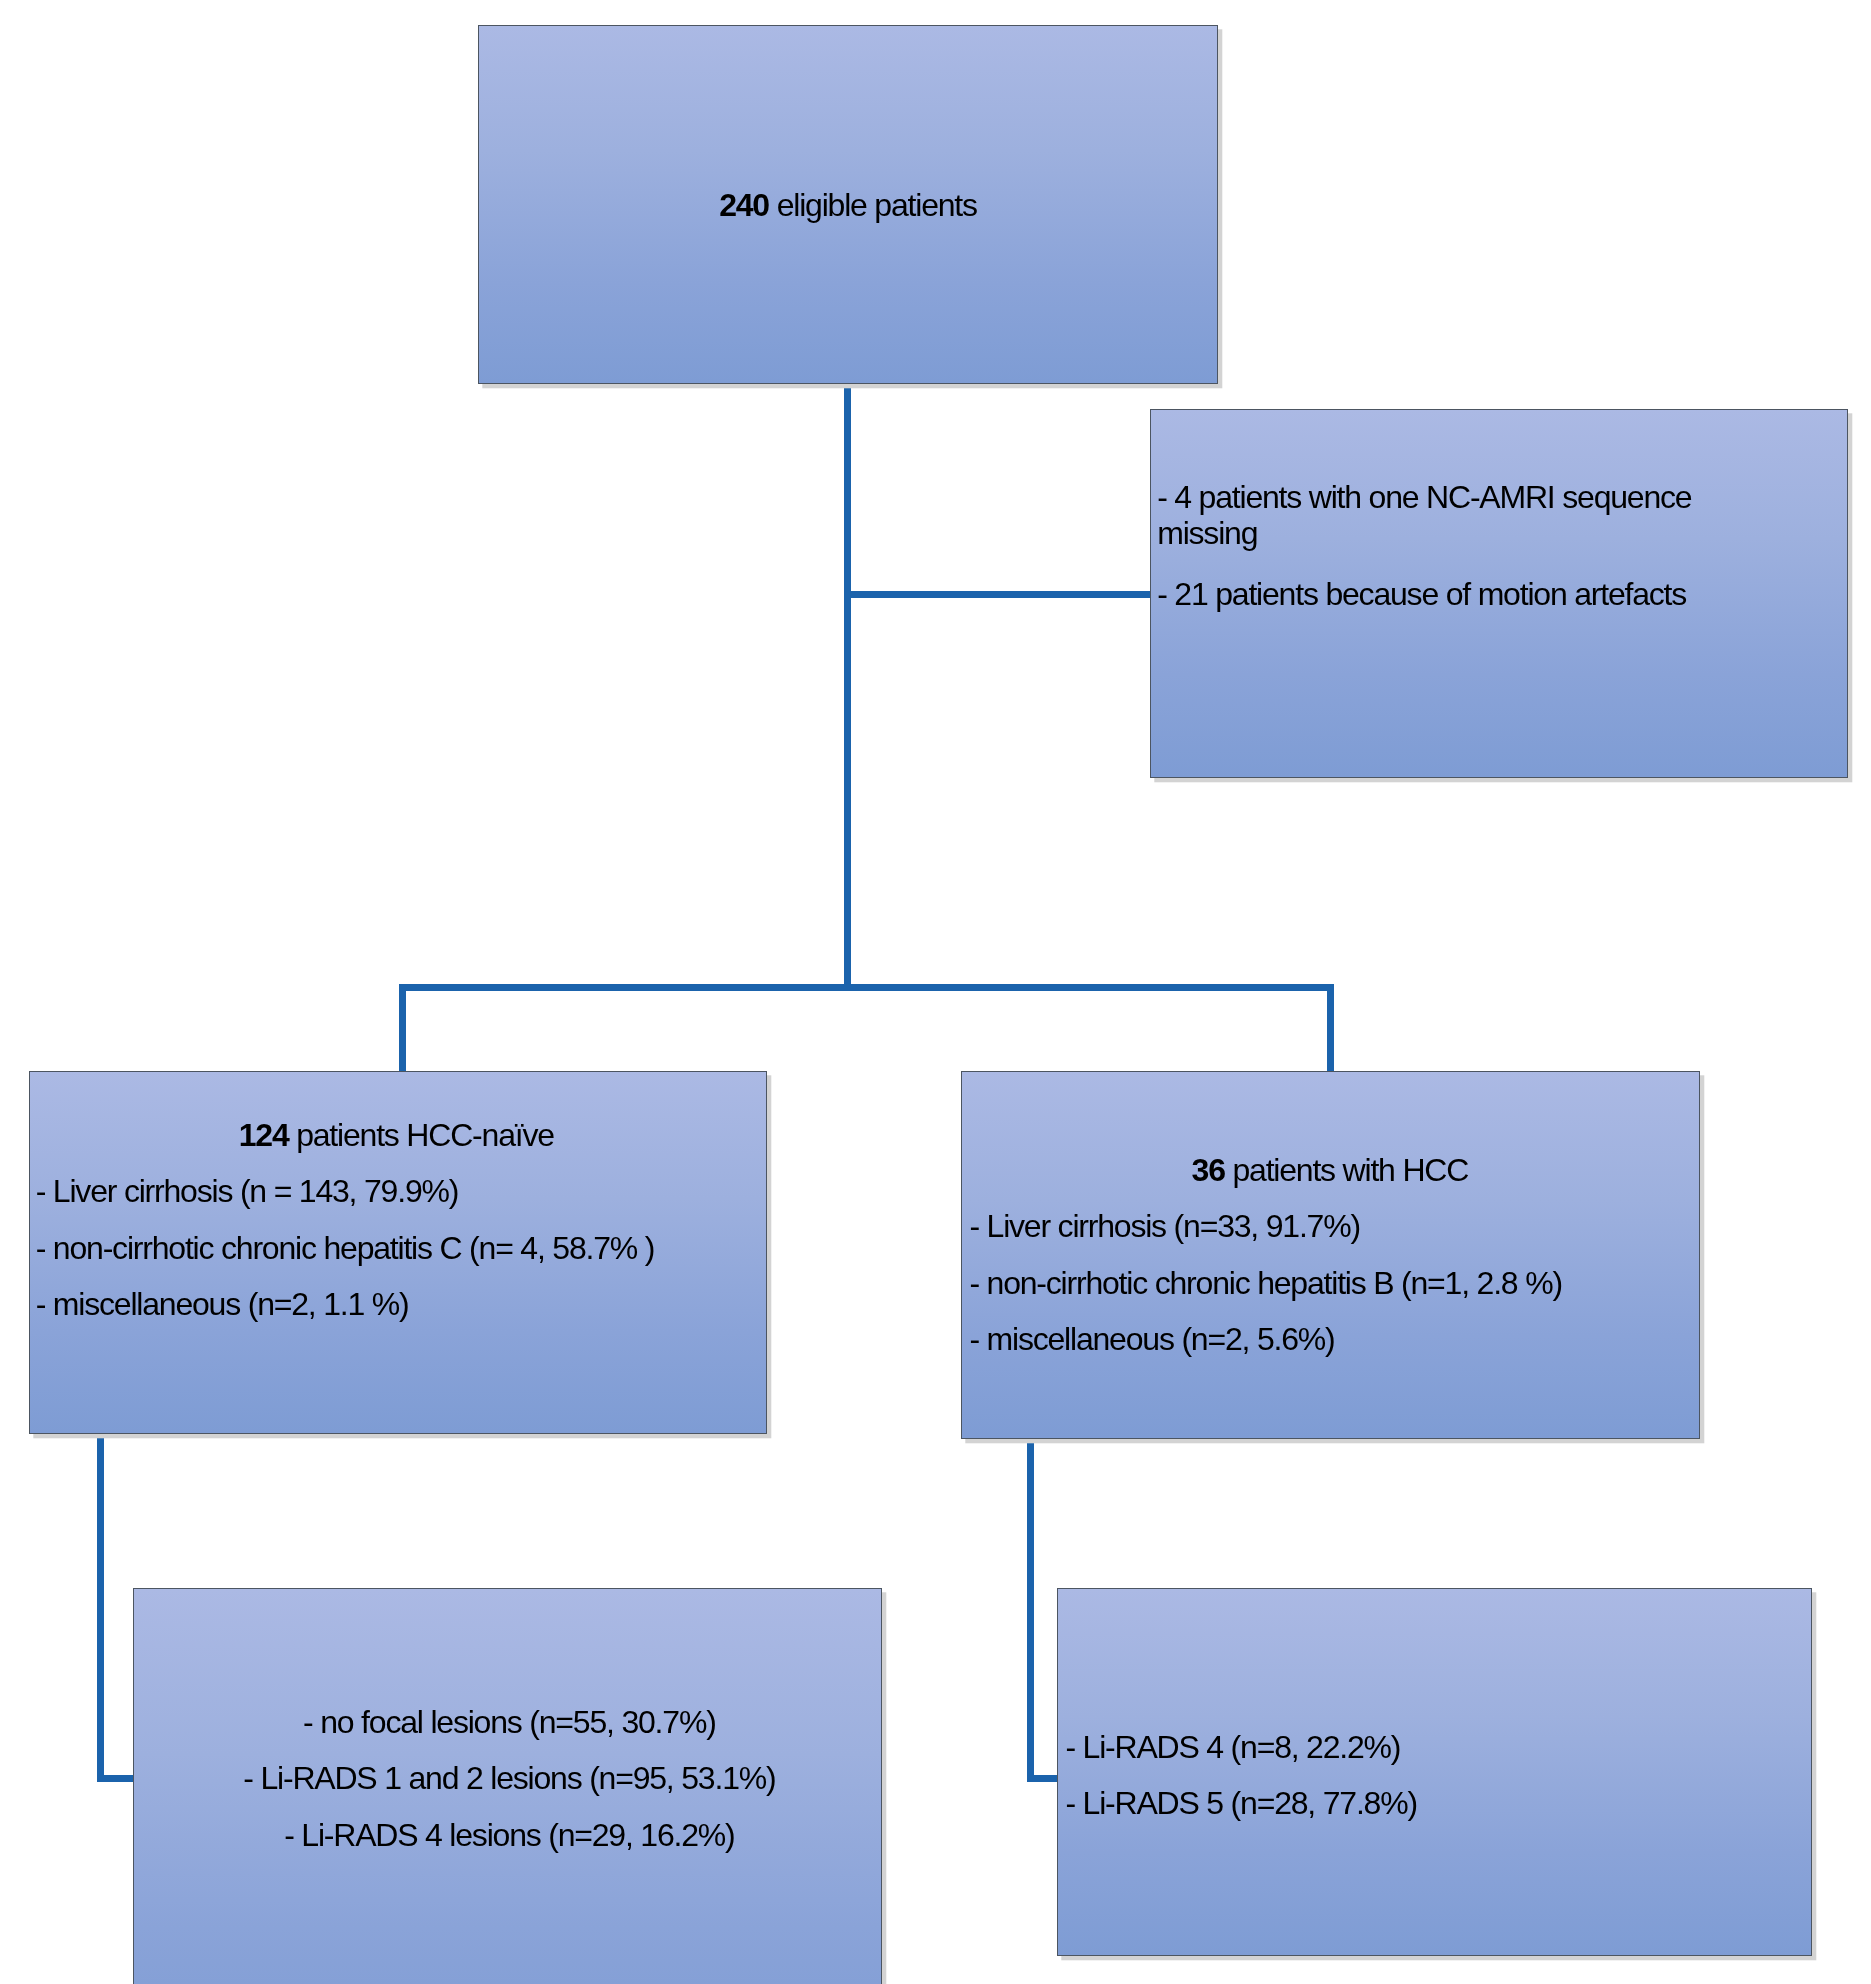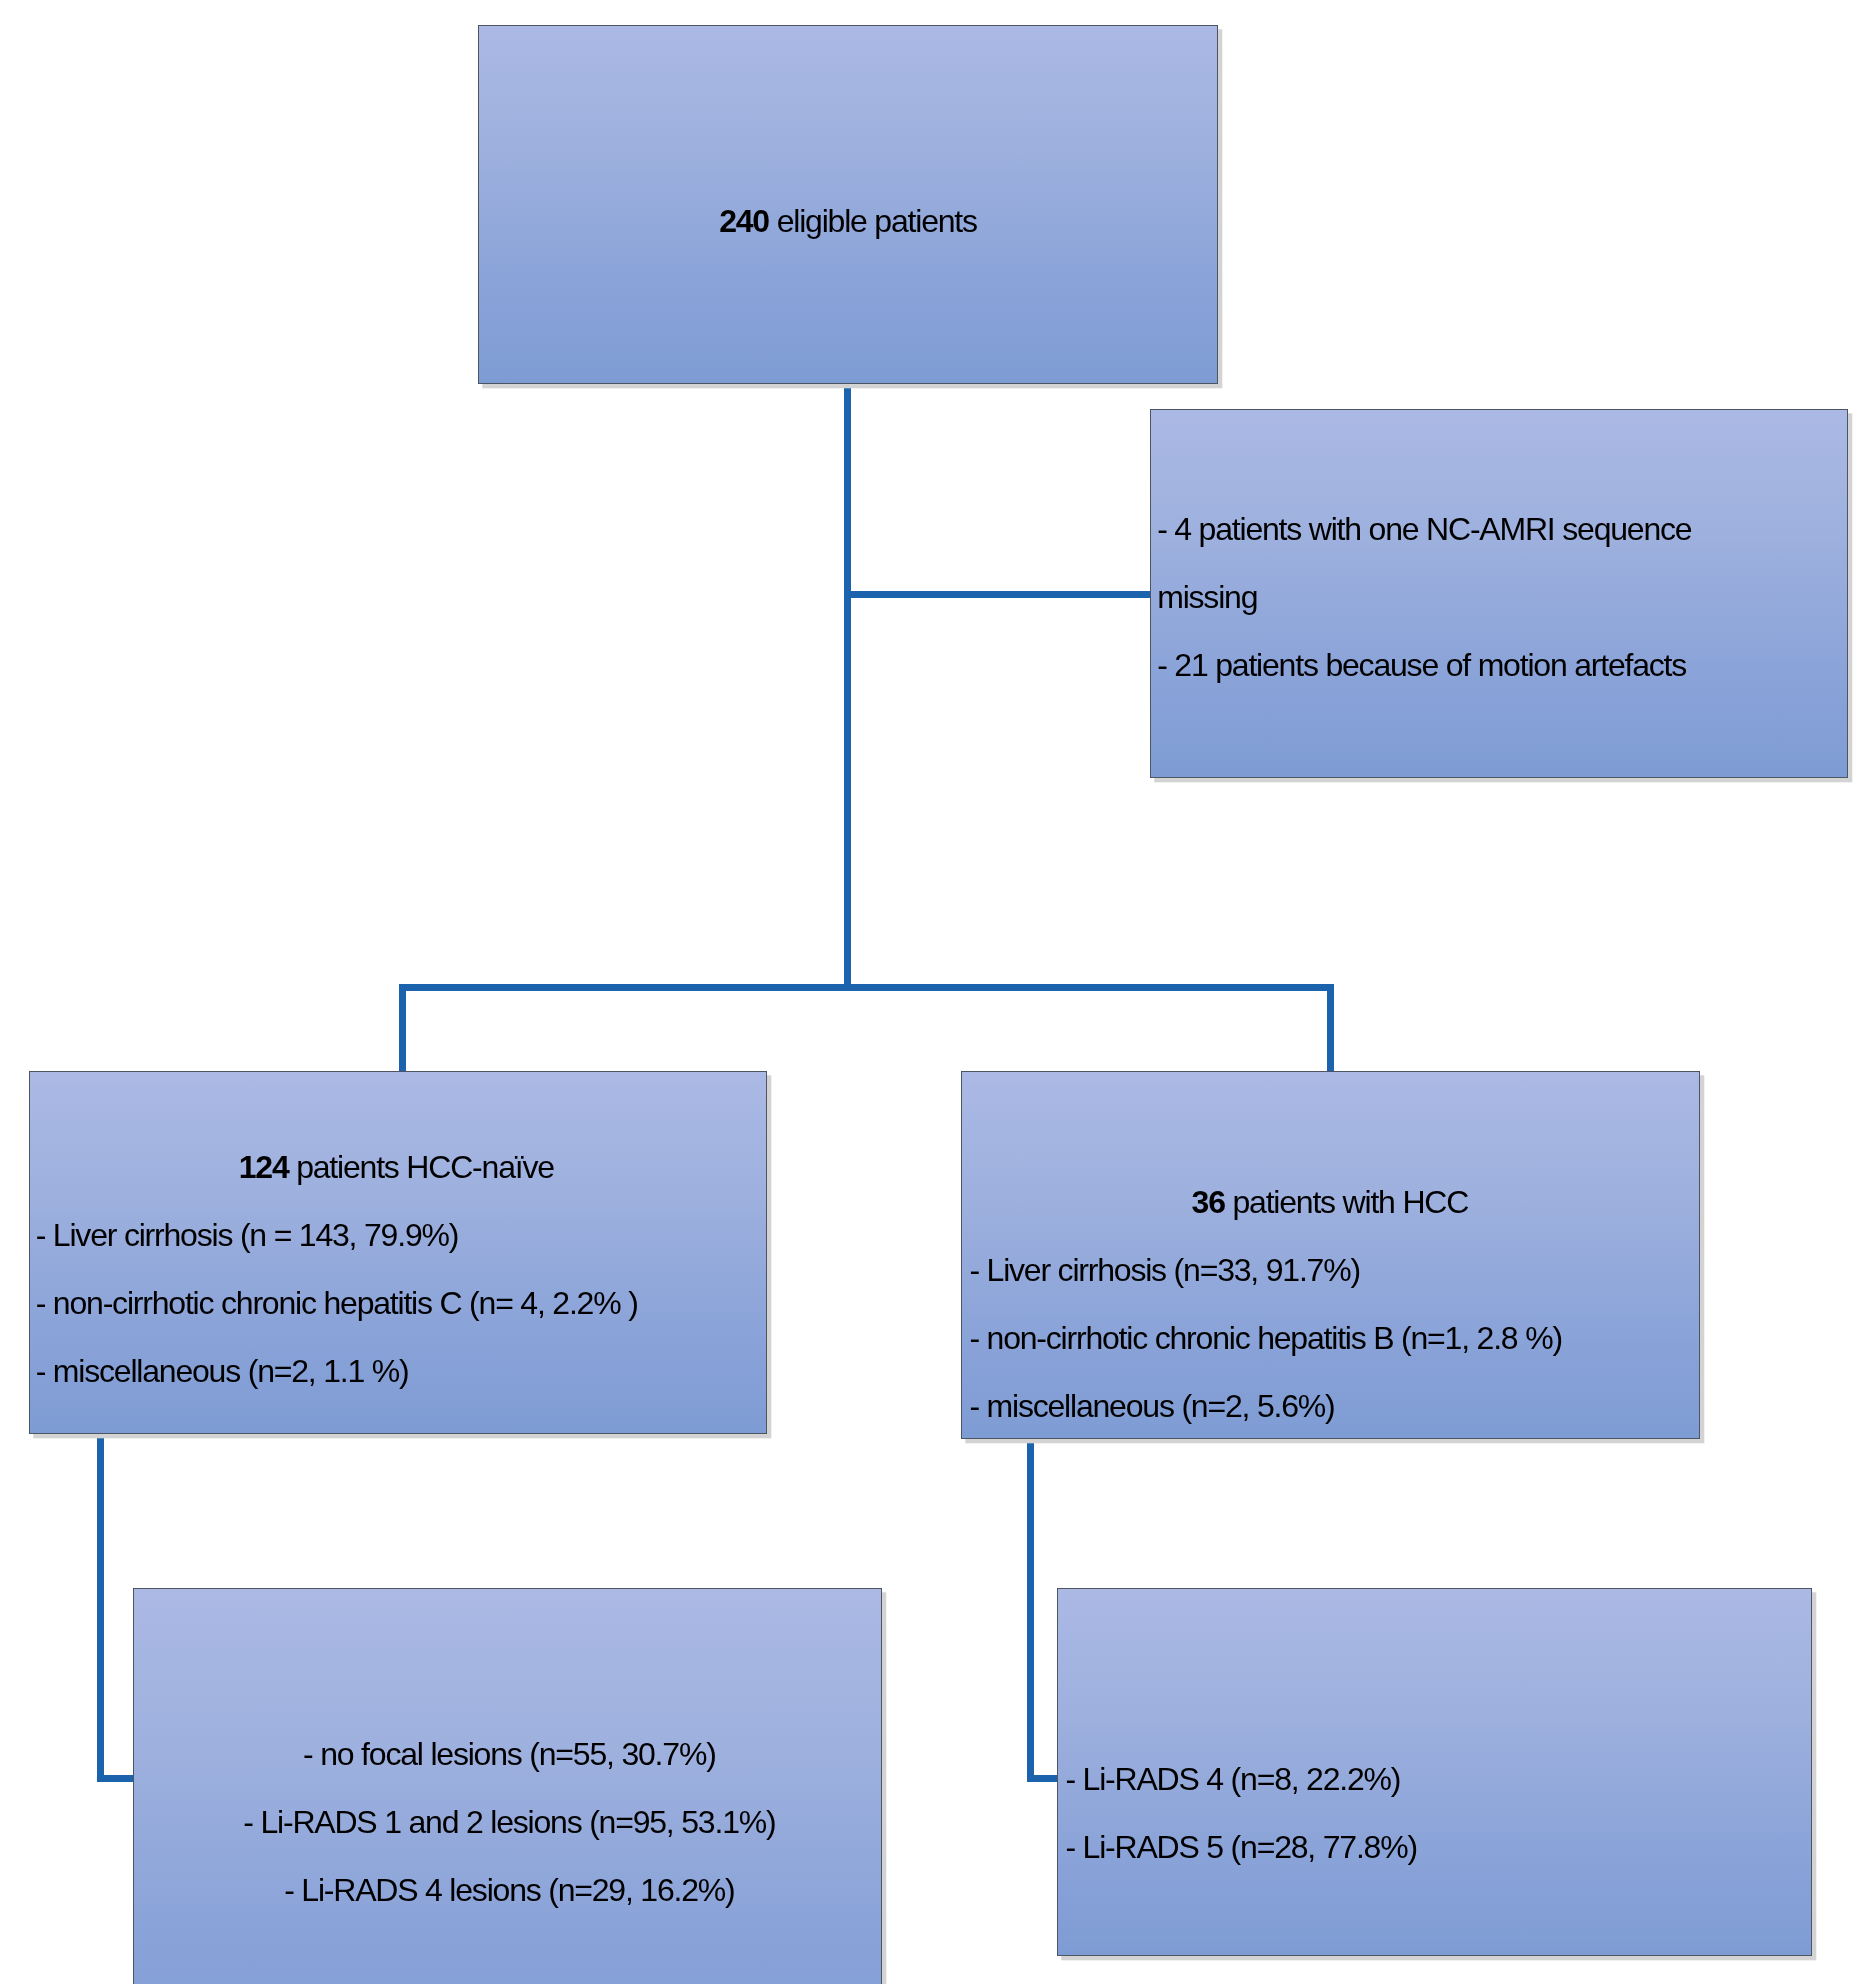--- a/index.html
+++ b/index.html
@@ -8,21 +8,21 @@
     font-family:"Liberation Sans","DejaVu Sans",sans-serif;
     color:#000;
   }
   .box{
     position:absolute;box-sizing:border-box;
     border:1.9px solid #4c5561;
     background:linear-gradient(180deg,#abb9e4 0%,#9db0de 35%,#8aa3d8 72%,#7e9cd4 100%);
     box-shadow:4.3px 4.3px 0 #d3d3d3;
     font-size:32px;letter-spacing:-1.2px;
   }
-  .line{line-height:36px;white-space:nowrap;margin-top:32px;}
+  .line{line-height:36px;white-space:nowrap;}
   .center{text-align:center;}
   .b{font-weight:bold;}
   .mb40{margin-bottom:25px;}
   .mb33{margin-bottom:20.4px;}
   .conn{position:absolute;background:#1b63ac;}
 
   #box-eligible{left:478px;top:25px;width:740px;height:359px;
     display:flex;align-items:center;justify-content:center;}
   #box-excluded{left:1150px;top:409px;width:698px;height:369px;
     padding:69px 11px 0 6.2px;}
@@ -70,21 +70,21 @@
       <div class="line">missing</div>
     </div>
     <div>
       <div class="line">- 21 patients because of motion artefacts</div>
     </div>
   </div>
 
   <div class="box" id="box-naive">
     <div class="line center mb33"><span class="b">124</span><span> patients HCC-naïve</span></div>
     <div class="line mb33">- Liver cirrhosis (n = 143, 79.9%)</div>
-    <div class="line mb33">- non-cirrhotic chronic hepatitis C (n= 4, 2.2% )</div>
+    <div class="line mb33">- non-cirrhotic chronic hepatitis C (n= 4, 58.7% )</div>
     <div class="line">- miscellaneous (n=2, 1.1 %)</div>
   </div>
 
   <div class="box" id="box-hcc">
     <div class="line center mb33"><span class="b">36</span><span> patients with HCC</span></div>
     <div class="line mb33">- Liver cirrhosis (n=33, 91.7%)</div>
     <div class="line mb33">- non-cirrhotic chronic hepatitis B (n=1, 2.8 %)</div>
     <div class="line">- miscellaneous (n=2, 5.6%)</div>
   </div>
 

